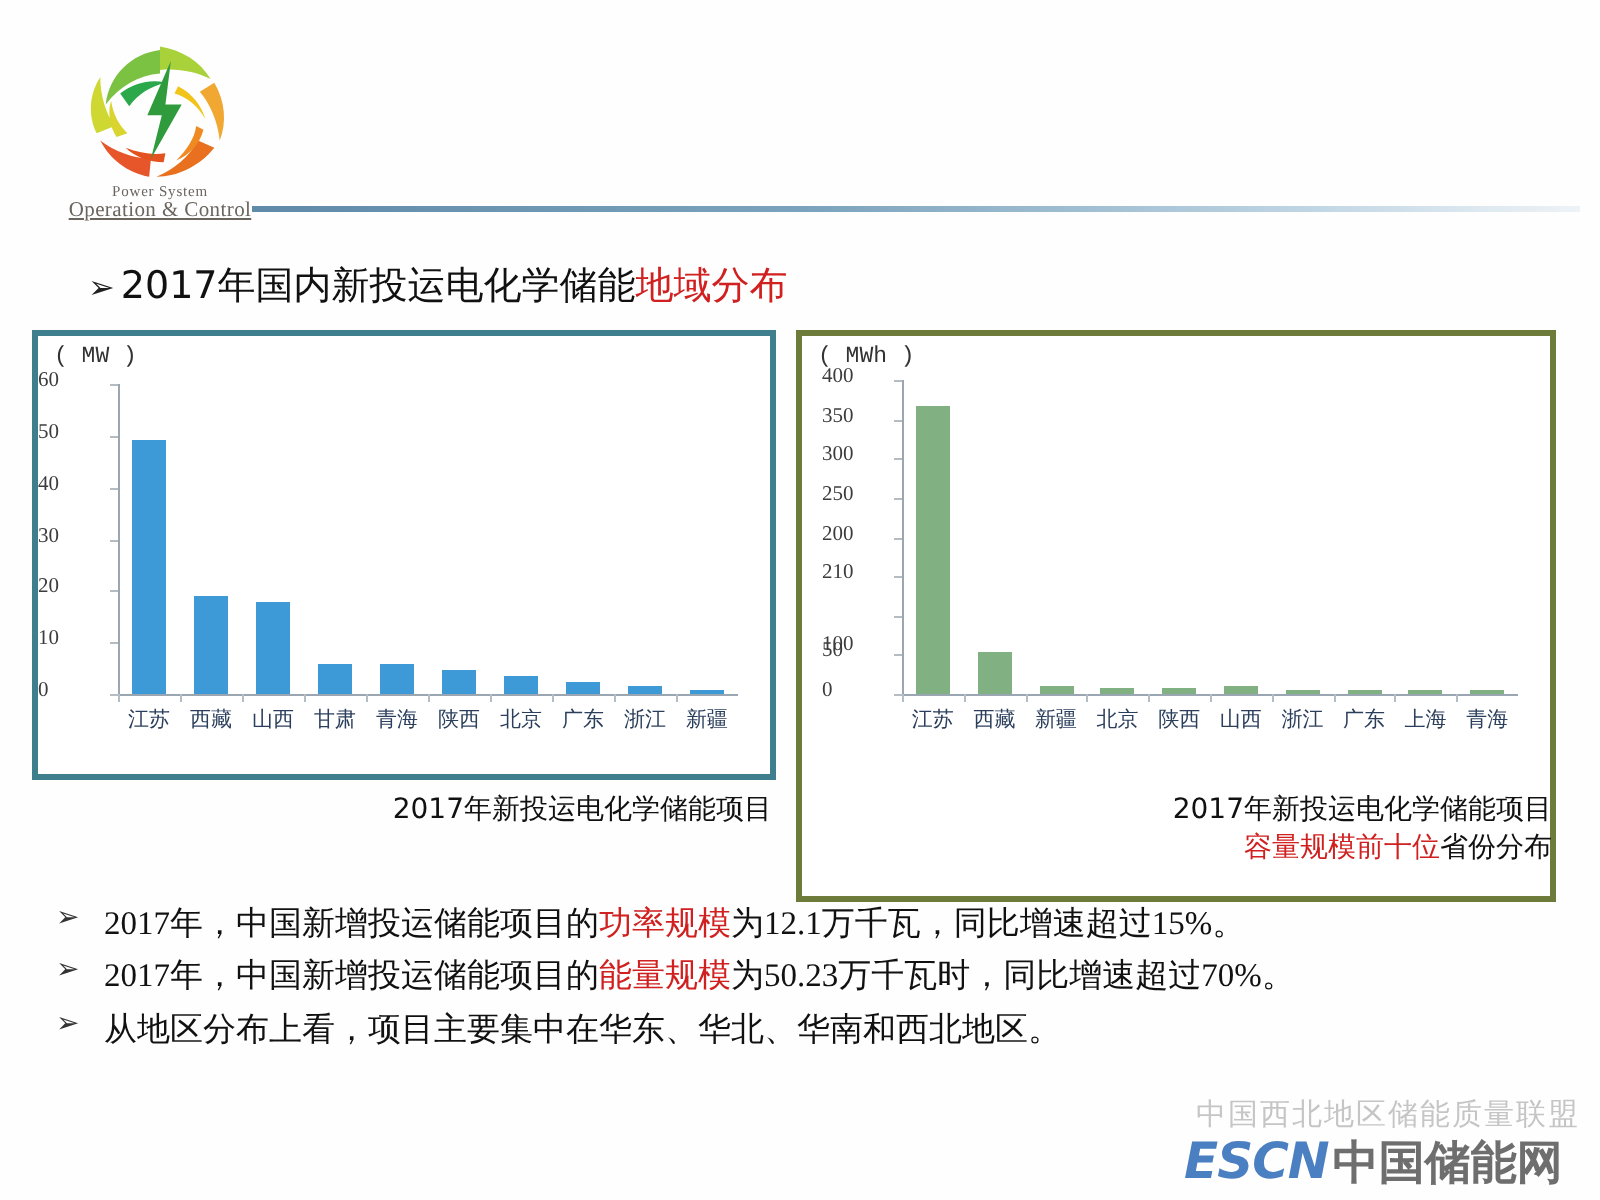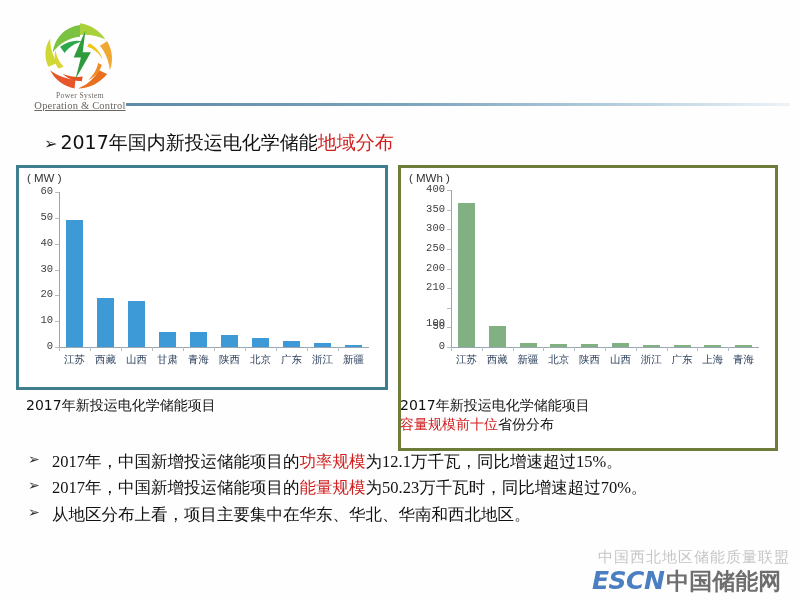--- a/index.html
+++ b/index.html
@@ -54,43 +54,43 @@
   .panel {
     position: absolute; top: 165px;
     background: #ffffff; box-sizing: border-box;
   }
   #panel-left  { left: 16px;  width: 372px; height: 225px; border: 3px solid #3f7f8d; }
   #panel-right { left: 398px; width: 380px; height: 286px; border: 3px solid #6d7c3b; }
 
   .unit {
     position: absolute; left: 8px; top: 4px;
     font-size: 11.5px; color: #333;
-    font-family: Liberation Sans, sans-serif;
+    font-family: Liberation Mono, monospace;
   }
 
   .plot { position: absolute; left: 0; top: 0; width: 100%; height: 100%; }
 
   .ytick {
-    position: absolute; text-align: right;
+    position: absolute; 
     font-size: 10.5px; color: #3c3c3c;
-    font-family: Liberation Mono, monospace;
+    font-family: Liberation Serif, serif;
   }
   .xtick {
     position: absolute; text-align: center;
     font-size: 10.5px; color: #2b3f5c;
     font-family: "DejaVu Sans", sans-serif;
   }
   .bar { position: absolute; bottom: 0; }
   .axis-line { position: absolute; background: #9aa6b2; }
   .tickmark  { position: absolute; background: #b4bcc4; }
 
   
   .caption {
     position: absolute; top: 396px;
-    text-align: left; line-height: 1.35;
+    text-align: right; line-height: 1.35;
     font-size: 14px; color: #111;
     font-family: "DejaVu Sans", sans-serif;
   }
   #caption-left  { left: 26px;  width: 360px; }
   #caption-right { left: 400px; width: 376px; }
   .caption .red { color: #d02020; }
 
   
   #bullets {
     position: absolute; left: 26px; top: 450px;

